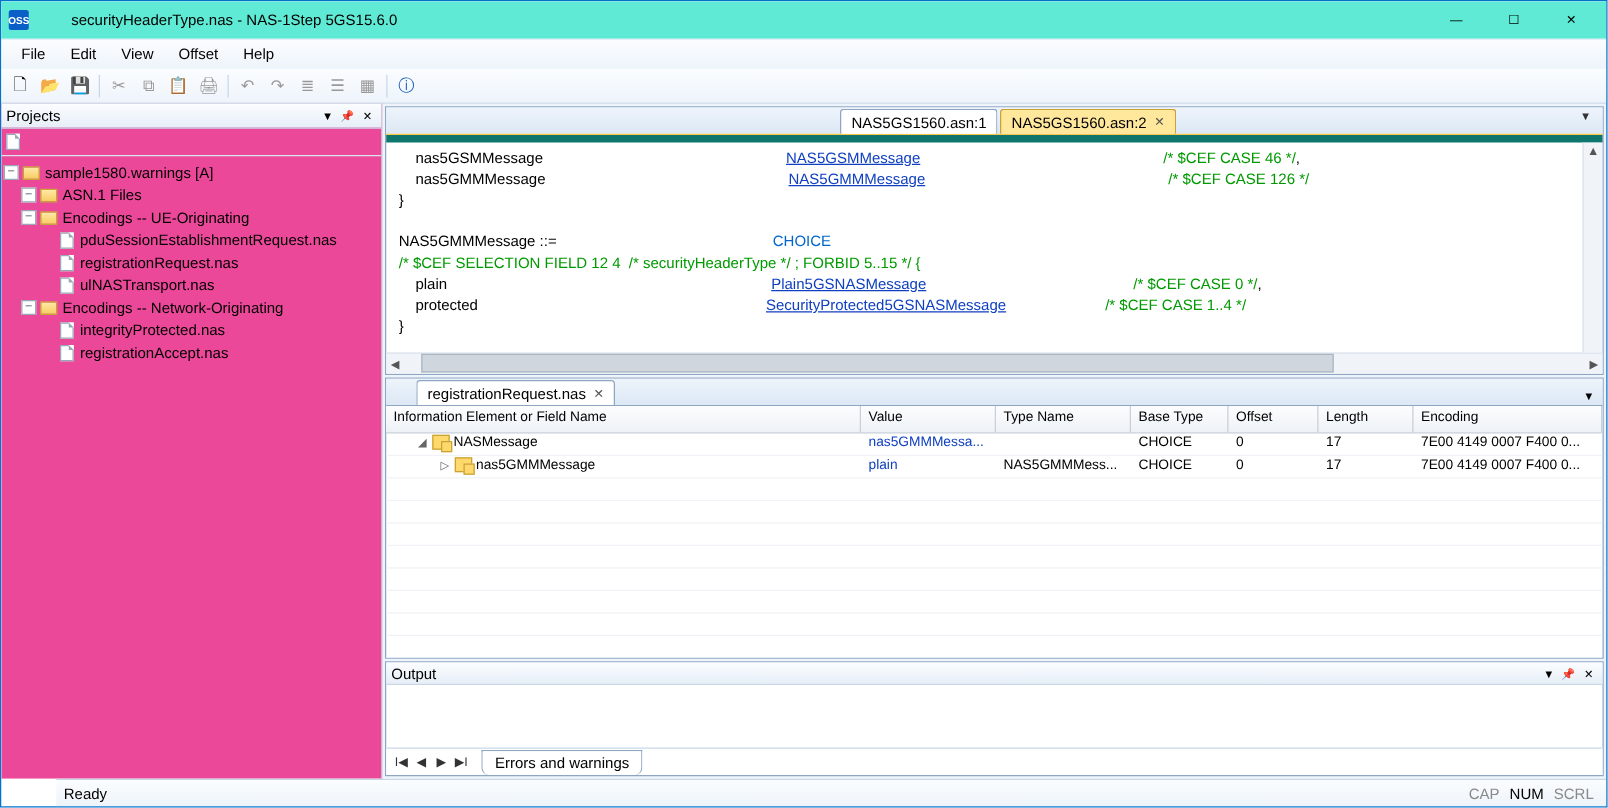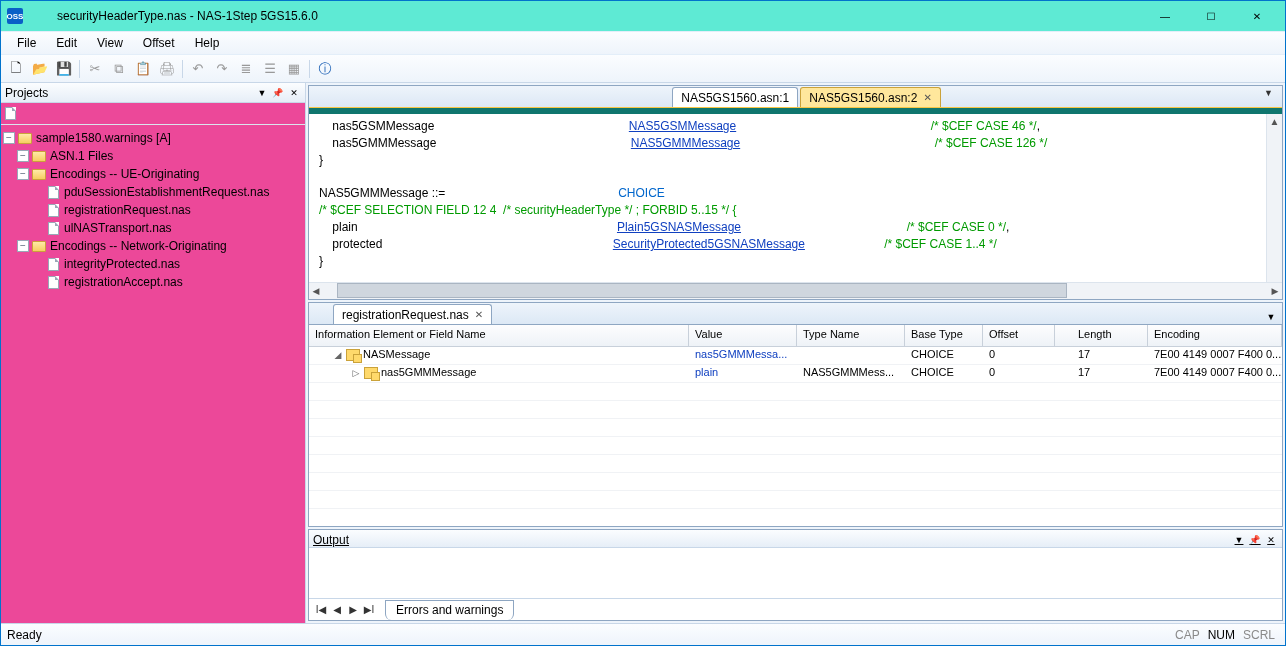--- a/index.html
+++ b/index.html
@@ -45,37 +45,37 @@
 .editor-hscroll .arrow{ width:14px; display:flex; align-items:center; justify-content:center; font-size:9px; color:#555;}
 .editor-drop { width:16px; position:absolute; right:2px; top:2px; font-size:9px; color:#333;}
 
 .detail-area { display:flex; flex-direction:column; border:1px solid #8ea6c2; margin:0 2px; background:#fff; height: 225px;}
 .detail-tabs { height: 22px; display: flex; align-items: flex-end; background: linear-gradient(#eef4fb,#dce8f5); padding-left: 24px; border-bottom:1px solid #8ea6c2;}
 .det-tab { height: 20px; padding: 0 8px; display: flex; align-items: center; border: 1px solid #8ea6c2; border-bottom:none; background: #fff; cursor: pointer; font-size:11px; border-radius:3px 3px 0 0;}
 .det-tab .close-x{ margin-left:6px; font-size:10px; color:#555; cursor:pointer;}
 .detail-grid { flex:1; overflow:auto; }
 .grid-header { display:flex; height:22px; background: linear-gradient(#fdfdfe,#eef2f7); border-bottom:1px solid #c8d0da;}
 .grid-header div { border-right:1px solid #c8d0da; padding:3px 6px; font-size:11px;}
-.col-name{ width:380px;} .col-value{ width:108px;} .col-type{ width:108px;} .col-base{ width:78px;} .col-off{ width:72px;} .col-len{ width:76px;margin-left:17px;} .col-enc{ flex:1;}
+.col-name{ width:380px;} .col-value{ width:108px;} .col-type{ width:108px;} .col-base{ width:78px;} .col-off{ width:72px;} .col-len{ width:76px;} .col-enc{ flex:1;}
 .grid-row { display:flex; height:18px; border-bottom:1px solid #f0f2f5;}
 .grid-row div { border-right:1px solid transparent; padding:1px 6px; font-size:11px; white-space:nowrap; overflow:hidden;}
 .grid-row .col-value{ color:#1040c0;}
 .row-exp { display:inline-block; width:10px; text-align:center; color:#666; font-size:9px; cursor:pointer;}
 .row-icon { display:inline-block; width:14px; height:12px; background:#ffd96b; border:1px solid #caa23a; margin:0 3px; vertical-align:middle; position:relative;}
 .row-icon::after{content:""; position:absolute; right:-3px; bottom:-3px; width:7px;height:7px; background:#ffd96b; border:1px solid #caa23a;}
 
 .output-area { display:flex; flex-direction:column; border:1px solid #8ea6c2; margin:2px; background:#fff; flex:1;}
-.output-hdr { height:18px; background: linear-gradient(#fbfdff,#e6eef7); border-bottom:1px solid #c8d7e8; display:flex; align-items:flex-end; padding:0 4px; font-size:11px;text-decoration:underline;}
+.output-hdr { height:18px; background: linear-gradient(#fbfdff,#e6eef7); border-bottom:1px solid #c8d7e8; display:flex; align-items:center; padding:0 4px; font-size:11px;}
 .output-body { flex:1; }
 .output-footer { height:22px; display:flex; align-items:center; border-top:1px solid #c8d7e8; background:#fff;}
 .nav-btns { display:flex; padding:0 4px; gap:0;}
 .nav-btn { width:16px; height:18px; display:flex; align-items:center; justify-content:center; cursor:pointer; font-size:10px; color:#333;}
 .out-tab { height:20px; padding:2px 10px; border:1px solid #8ea6c2; border-bottom:none; border-radius:0 0 6px 6px; background:#fff; font-size:11px; margin-left:4px;}
 
-.statusbar { height: 22px; background: linear-gradient(#fbfdff,#eef4fb); border-top:1px solid #c8d7e8; display:flex; align-items:center; padding:0 6px; font-size:11px;}
+.statusbar { height: 22px; background: linear-gradient(#fbfdff,#eef4fb); border-top:1px solid #c8d7e8; display:flex; align-items:center; padding:0 6px; font-size:11px;margin-left:44px;}
 .statusbar .spacer{flex:1;}
 .status-ind { padding:0 4px; color:#8a8a8a;}
 .status-ind.active{ color:#000;}
 
 pre{ font-family: Consolas,"Courier New",monospace; white-space:pre;}
 </style>
 </head>
 <body>
 
 <div class="titlebar">

